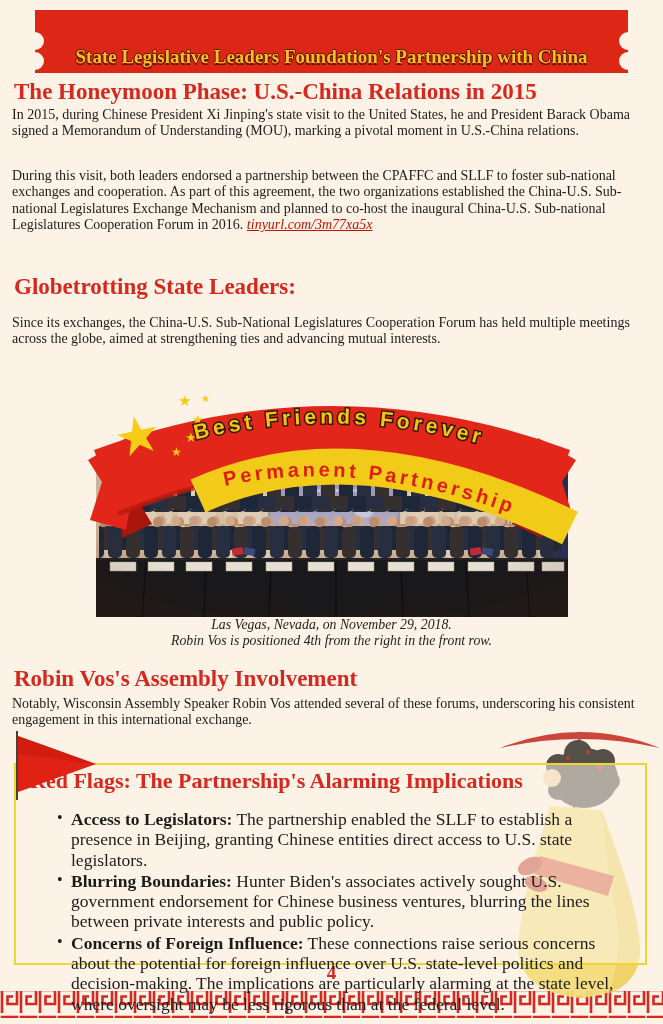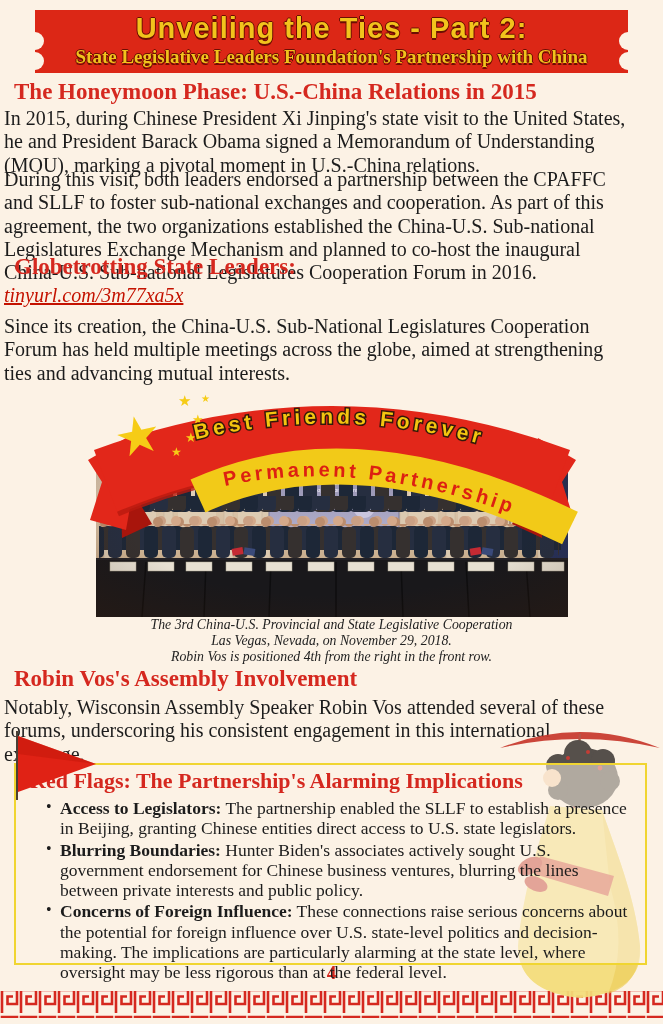--- a/index.html
+++ b/index.html
@@ -10,29 +10,29 @@
   .notch{position:absolute;width:18px;height:18px;border-radius:50%;background:#fcf2e5;}
   .banner-title{position:absolute;top:2px;left:0;width:100%;text-align:center;
     font-family:"Liberation Sans",sans-serif;font-weight:bold;font-size:29px;letter-spacing:1px;
     color:#f2c31c;text-shadow:-1px 0 #6b0e02,1px 0 #6b0e02,0 -1px #6b0e02,0 1.5px #6b0e02;}
   .banner-subtitle{position:absolute;top:36px;left:0;width:100%;text-align:center;
     font-family:Liberation Serif, serif;font-weight:bold;font-size:19px;
     color:#f2c31c;text-shadow:-1px 0 #6b0e02,1px 0 #6b0e02,0 -1px #6b0e02,0 1.5px #6b0e02;}
   
   .heading{position:absolute;left:14px;width:632px;font-weight:bold;color:#d5281f;
     font-size:23px;line-height:1.1;margin:0;}
-  .body-p{position:absolute;left:4px;width:630px;font-size:20px;line-height:1.165;margin:0;}
+  .body-p{position:absolute;left:12px;width:630px;font-size:14px;line-height:1.165;margin:0;}
   .link{color:#c41200;font-style:italic;text-decoration:underline;margin-top:36px;}
   .caption{position:absolute;left:0;top:617px;width:100%;text-align:center;font-style:italic;
     font-size:13.8px;line-height:1.15;color:#222;}
   
   .rf-box{position:absolute;left:14px;top:763px;width:629px;height:198px;
     border:2px solid #f0d531;background:rgba(252,242,229,0.55);z-index:2;}
   .rf-heading{margin:3px 0 2px 14px;font-weight:bold;color:#d5281f;font-size:22px;}
-  .rf-list{margin:4px;padding:0 10px 0 40px;list-style:none;}
+  .rf-list{margin:15px;padding:0 10px 0 40px;list-style:none;}
   .rf-list li{position:relative;font-size:17.5px;line-height:1.16;margin-bottom:1px;}
   .rf-list li::before{content:"\2022";position:absolute;left:-14px;top:0;font-size:16px;}
   .rf-label{font-weight:bold;}
   
   .page-num{position:absolute;left:0;top:962px;width:100%;text-align:center;
     color:#d5281f;font-weight:bold;font-size:19px;}
   .figure-svg{position:absolute;left:86px;top:374px;z-index:1;}
   .flag-svg{position:absolute;left:10px;top:728px;z-index:3;}
   .lady-svg{position:absolute;left:488px;top:706px;z-index:1;opacity:.93;}
   .meander-svg{position:absolute;left:0;top:988px;}
@@ -40,32 +40,31 @@
 </head>
 <body>
 
 <div class="page">
 
   <div class="banner">
     <div class="notch" style="left:-9px;top:22px"></div>
     <div class="notch" style="left:-9px;top:42px"></div>
     <div class="notch" style="right:-9px;top:22px"></div>
     <div class="notch" style="right:-9px;top:42px"></div>
-    <div class="banner-title">Unveiling the Ties - Part 2:</div>
     <div class="banner-subtitle">State Legislative Leaders Foundation's Partnership with China</div>
   </div>
 
   <h2 class="heading" style="top:79px">The Honeymoon Phase: U.S.-China Relations in 2015</h2>
   <p class="body-p" style="top:107px">In 2015, during Chinese President Xi Jinping's state visit to the United States, he and President Barack Obama signed a Memorandum of Understanding (MOU), marking a pivotal moment in U.S.-China relations.</p>
   <p class="body-p" style="top:168px"><span>During this visit, both leaders endorsed a partnership between the CPAFFC and SLLF to foster sub-national exchanges and cooperation. As part of this agreement, the two organizations established the China-U.S. Sub-national Legislatures Exchange Mechanism and planned to co-host the inaugural China-U.S. Sub-national Legislatures Cooperation Forum in 2016. </span> <a class="link" href="#">tinyurl.com/3m77xa5x</a></p>
 
-  <h2 class="heading" style="top:254px">
+  <h2 class="heading" style="top:274px">
     <span style="display:block">Globetrotting State Leaders:</span>
   </h2>
-  <p class="body-p" style="top:315px">Since its creation, the China-U.S. Sub-National Legislatures Cooperation Forum has held multiple meetings across the globe, aimed at strengthening ties and advancing mutual interests.</p>
+  <p class="body-p" style="top:315px">Since its exchanges, the China-U.S. Sub-National Legislatures Cooperation Forum has held multiple meetings across the globe, aimed at strengthening ties and advancing mutual interests.</p>
 
   <svg class="figure-svg" width="492" height="246" viewBox="0 0 492 246">
     <defs>
       <linearGradient id="wallG" x1="0" y1="0" x2="0" y2="1">
         <stop offset="0" stop-color="#ead9c3"></stop>
           <stop offset="1" stop-color="#c9ae8e"></stop>
       </linearGradient>
       <linearGradient id="screenG" x1="0" y1="0" x2="0" y2="1">
         <stop offset="0" stop-color="#8f8cab"></stop>
           <stop offset="1" stop-color="#b3b0cc"></stop>
@@ -209,21 +208,20 @@
       <text font-family="Liberation Sans, sans-serif" font-weight="bold" font-size="21" fill="#f4c50f" stroke="#33190a" stroke-width="3" paint-order="stroke" letter-spacing="4" text-anchor="middle">
         <textPath href="#bffPath" startOffset="50%">Best Friends Forever</textPath>
       </text>
       <text font-family="Liberation Sans, sans-serif" font-weight="bold" font-size="20" fill="#dd2012" letter-spacing="3.5" text-anchor="middle">
         <textPath href="#ppPath" startOffset="51%">Permanent Partnership</textPath>
       </text>
     </g>
   </svg>
 
   <div class="caption">
-    <div>The 3rd China-U.S. Provincial and State Legislative Cooperation</div>
     <div>Las Vegas, Nevada, on November 29, 2018.</div>
     <div>Robin Vos is positioned 4th from the right in the front row.</div>
   </div>
 
   <h2 class="heading" style="top:666px">Robin Vos's Assembly Involvement</h2>
   <p class="body-p" style="top:696px">Notably, Wisconsin Assembly Speaker Robin Vos attended several of these forums, underscoring his consistent engagement in this international exchange.</p>
 
   <svg class="lady-svg" width="175" height="300" viewBox="0 0 175 300">
     <path d="M12,42 Q92,10 172,42 Q92,24 12,42 Z" fill="#c83a2e"></path>
     <line x1="92" y1="28" x2="78" y2="200" stroke="#b5483a" stroke-width="2.5"></line>

